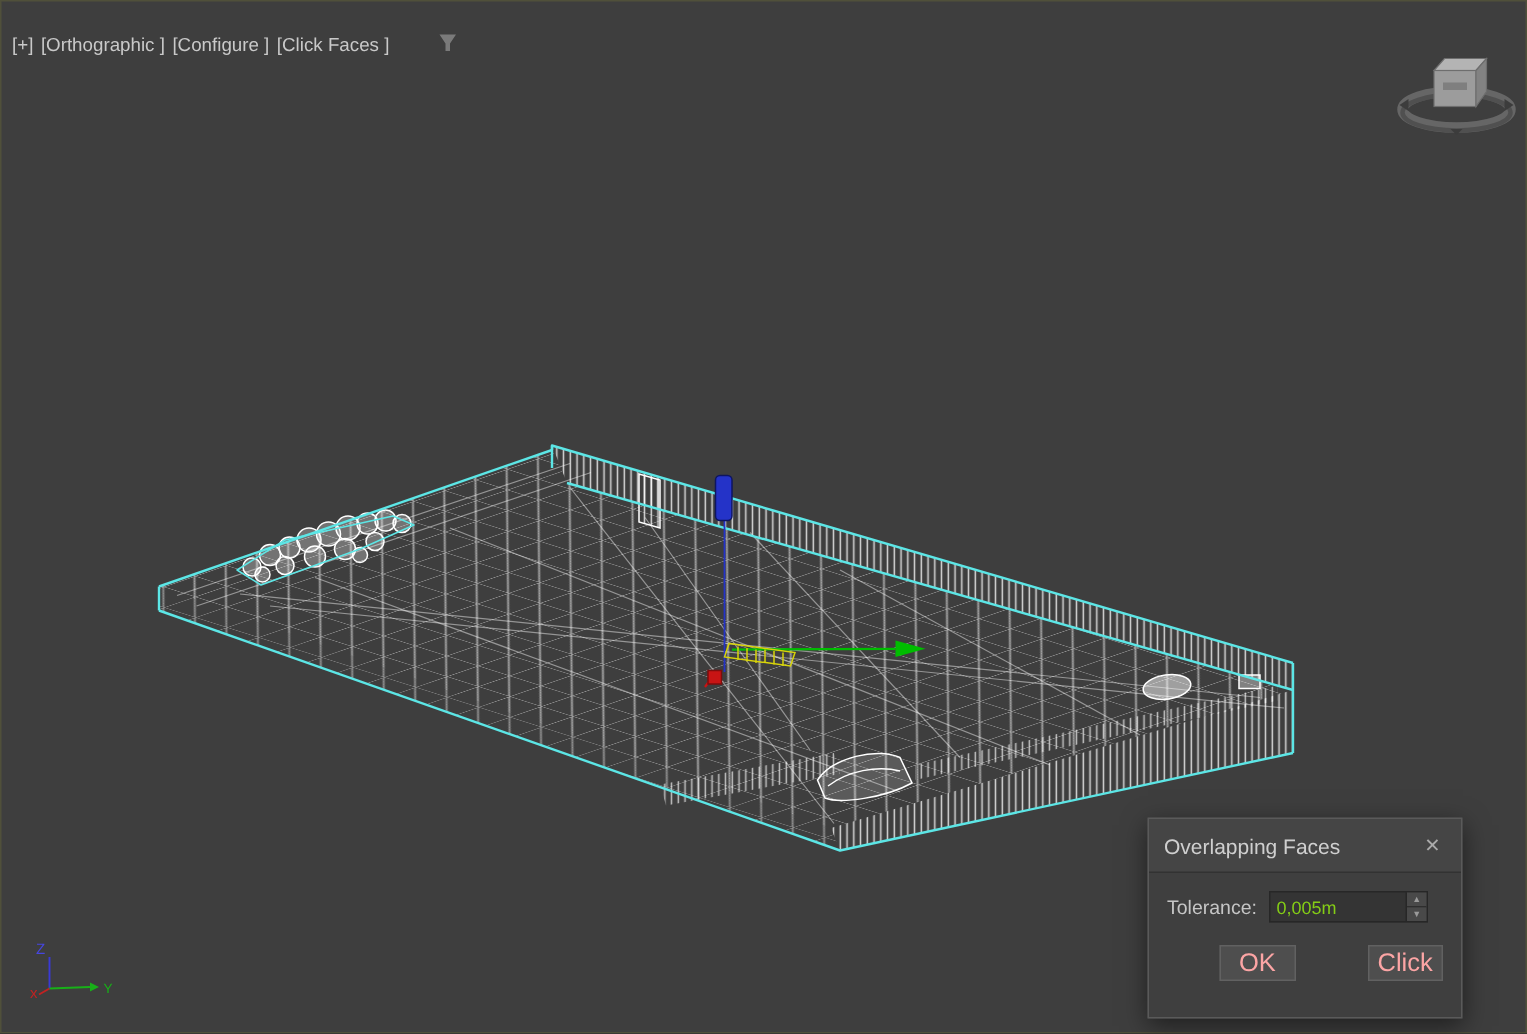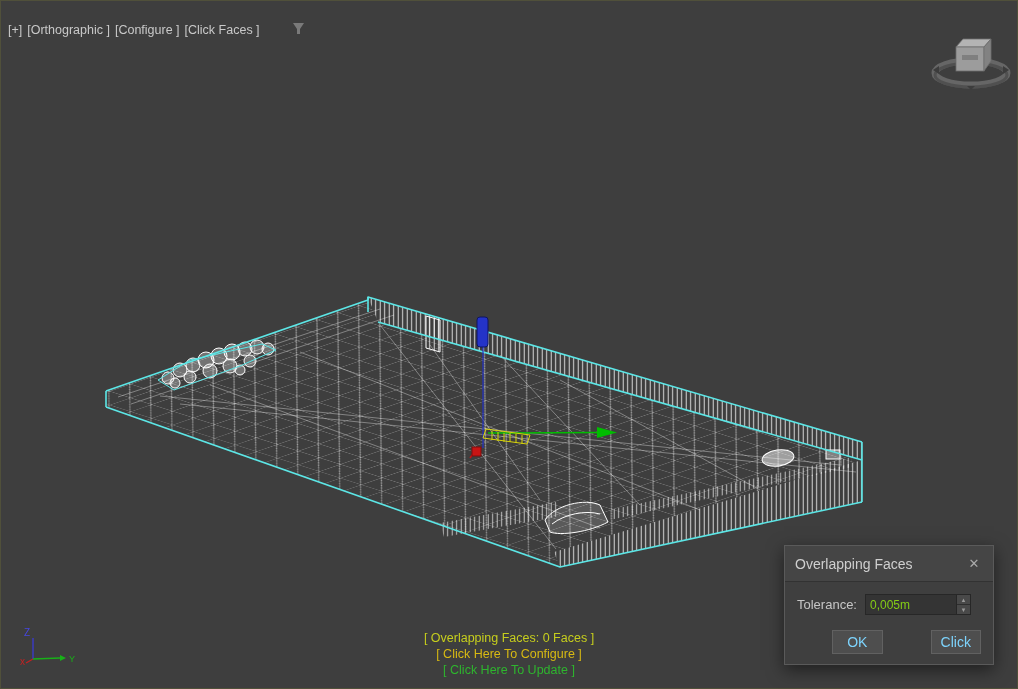--- a/index.html
+++ b/index.html
@@ -27,54 +27,54 @@
     position:absolute;left:0;top:630px;width:100%;
     text-align:center;font-size:12.5px;line-height:16px;
     user-select:none;
   }
   .xview div{cursor:pointer;}
   .xv1{color:#c6ce1d;}
   .xv2{color:#d8ba12;}
   .xv3{color:#2eb52e;}
   
   .dialog{
-    position:absolute;left:784px;top:545px;width:208px;
+    position:absolute;left:765px;top:545px;width:208px;
     background:#3f3f3f;border:1px solid #5a5a5a;
     box-shadow:0 5px 16px rgba(0,0,0,.5);
     color:#c8c8c8;
   }
   .dialog-title{
     height:35px;display:flex;align-items:center;
     padding:0 10px;background:#454545;border-bottom:1px solid #323232;
   }
   .dialog-title .t{flex:1;font-size:14px;color:#cfcfcf;}
   .dialog-close{
     width:18px;height:18px;display:flex;align-items:center;justify-content:center;
     color:#aaaaaa;font-size:13px;cursor:pointer;
   }
-  .dialog-body{padding:12px 12px 10px 12px;}
+  .dialog-body{padding:12px 12px 24px 12px;}
   .tol-row{display:flex;align-items:center;gap:8px;margin-bottom:15px;}
   .tol-row label{font-size:13px;color:#c6c6c6;}
   .tol-field{
     display:flex;width:104px;height:19px;
     background:#343434;border:1px solid #272727;
   }
   .tol-field input{
     flex:1;min-width:0;background:transparent;border:none;outline:none;
     color:#84cc16;font-size:12px;padding:0 4px;
     font-family:"Liberation Sans",sans-serif;
   }
   .spinner{width:13px;display:flex;flex-direction:column;border-left:1px solid #272727;}
   .spin{flex:1;background:#494949;color:#9a9a9a;font-size:6px;line-height:1;
         display:flex;align-items:center;justify-content:center;cursor:pointer;}
   .spin:first-child{border-bottom:1px solid #2e2e2e;}
   .btn-row{display:flex;gap:13px;}
   .btn{
     flex:1;height:22px;background:#4e4e4e;border:1px solid #616161;
-    color:#7dd3fc;font-size:14px;display:flex;align-items:center;justify-content:center;
+    color:#fca5a5;font-size:17px;display:flex;align-items:center;justify-content:center;
     cursor:pointer;
     margin-left:35px;
   }
 </style>
 </head>
 <body>
 
 <div class="viewport">
 
   <svg class="scene" width="1018" height="689" viewBox="0 0 1018 689">
@@ -192,25 +192,20 @@
     <span class="seg">[Orthographic ]</span>
     <span class="seg">[Configure ]</span>
     <span class="seg">[Click Faces ]</span>
     <span class="filter-icon">
       <svg width="15" height="15" viewBox="0 0 15 15">
         <path d="M2,2 H13 L9,8 V13 L6,13 V8 Z" fill="#8a8a8a"></path>
       </svg>
     </span>
   </div>
 
-  <div class="xview">
-    <div class="xv1">[ Overlapping Faces: 0 Faces ]</div>
-    <div class="xv2">[ Click Here To Configure ]</div>
-    <div class="xv3">[ Click Here To Update ]</div>
-  </div>
 
   <div class="dialog">
     <div class="dialog-title">
       <span class="t">Overlapping Faces</span>
       <span class="dialog-close">✕</span>
     </div>
     <div class="dialog-body">
       <div class="tol-row">
         <label>Tolerance:</label>
         <div class="tol-field">

